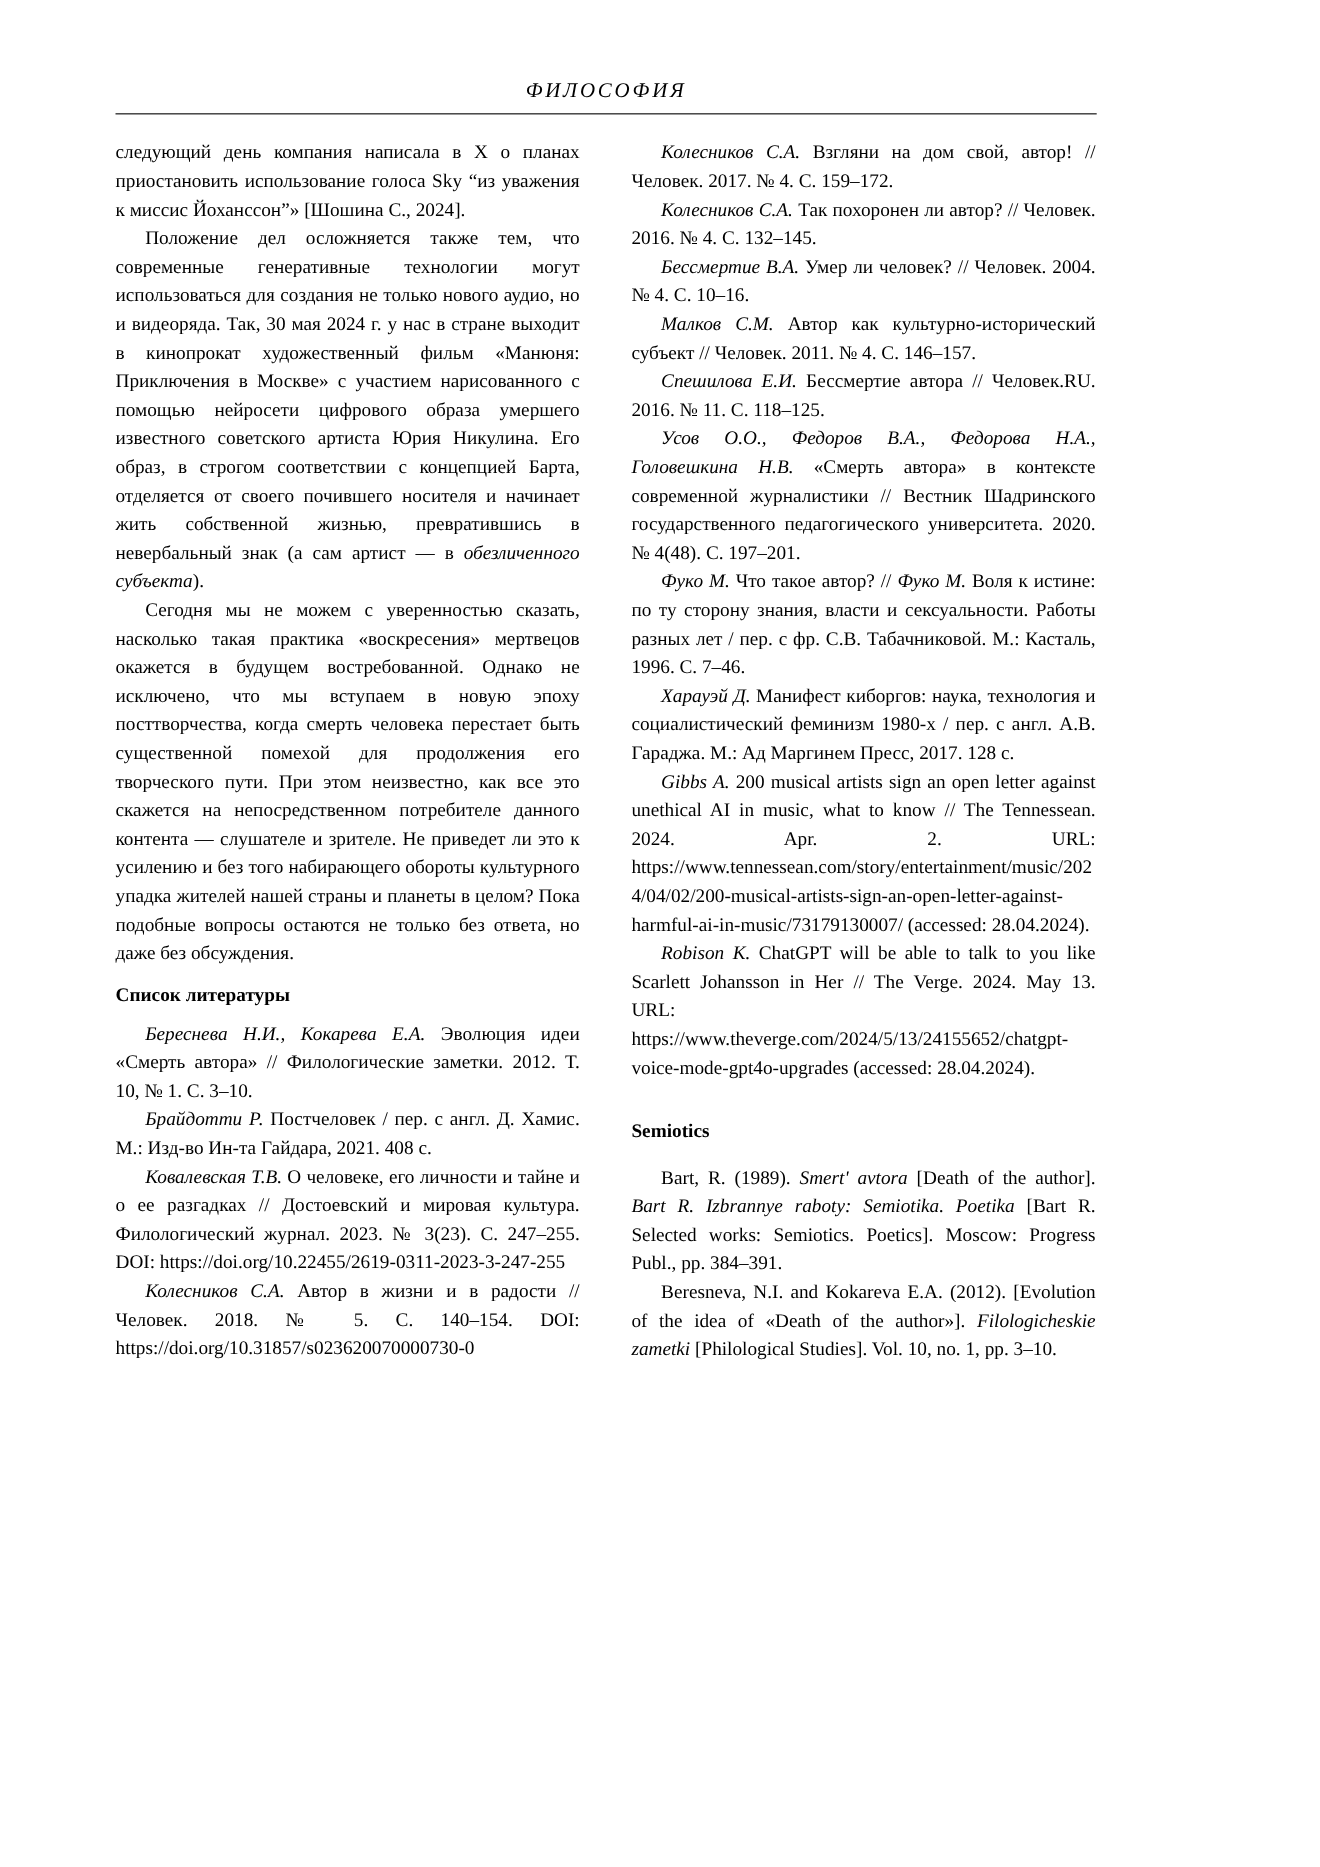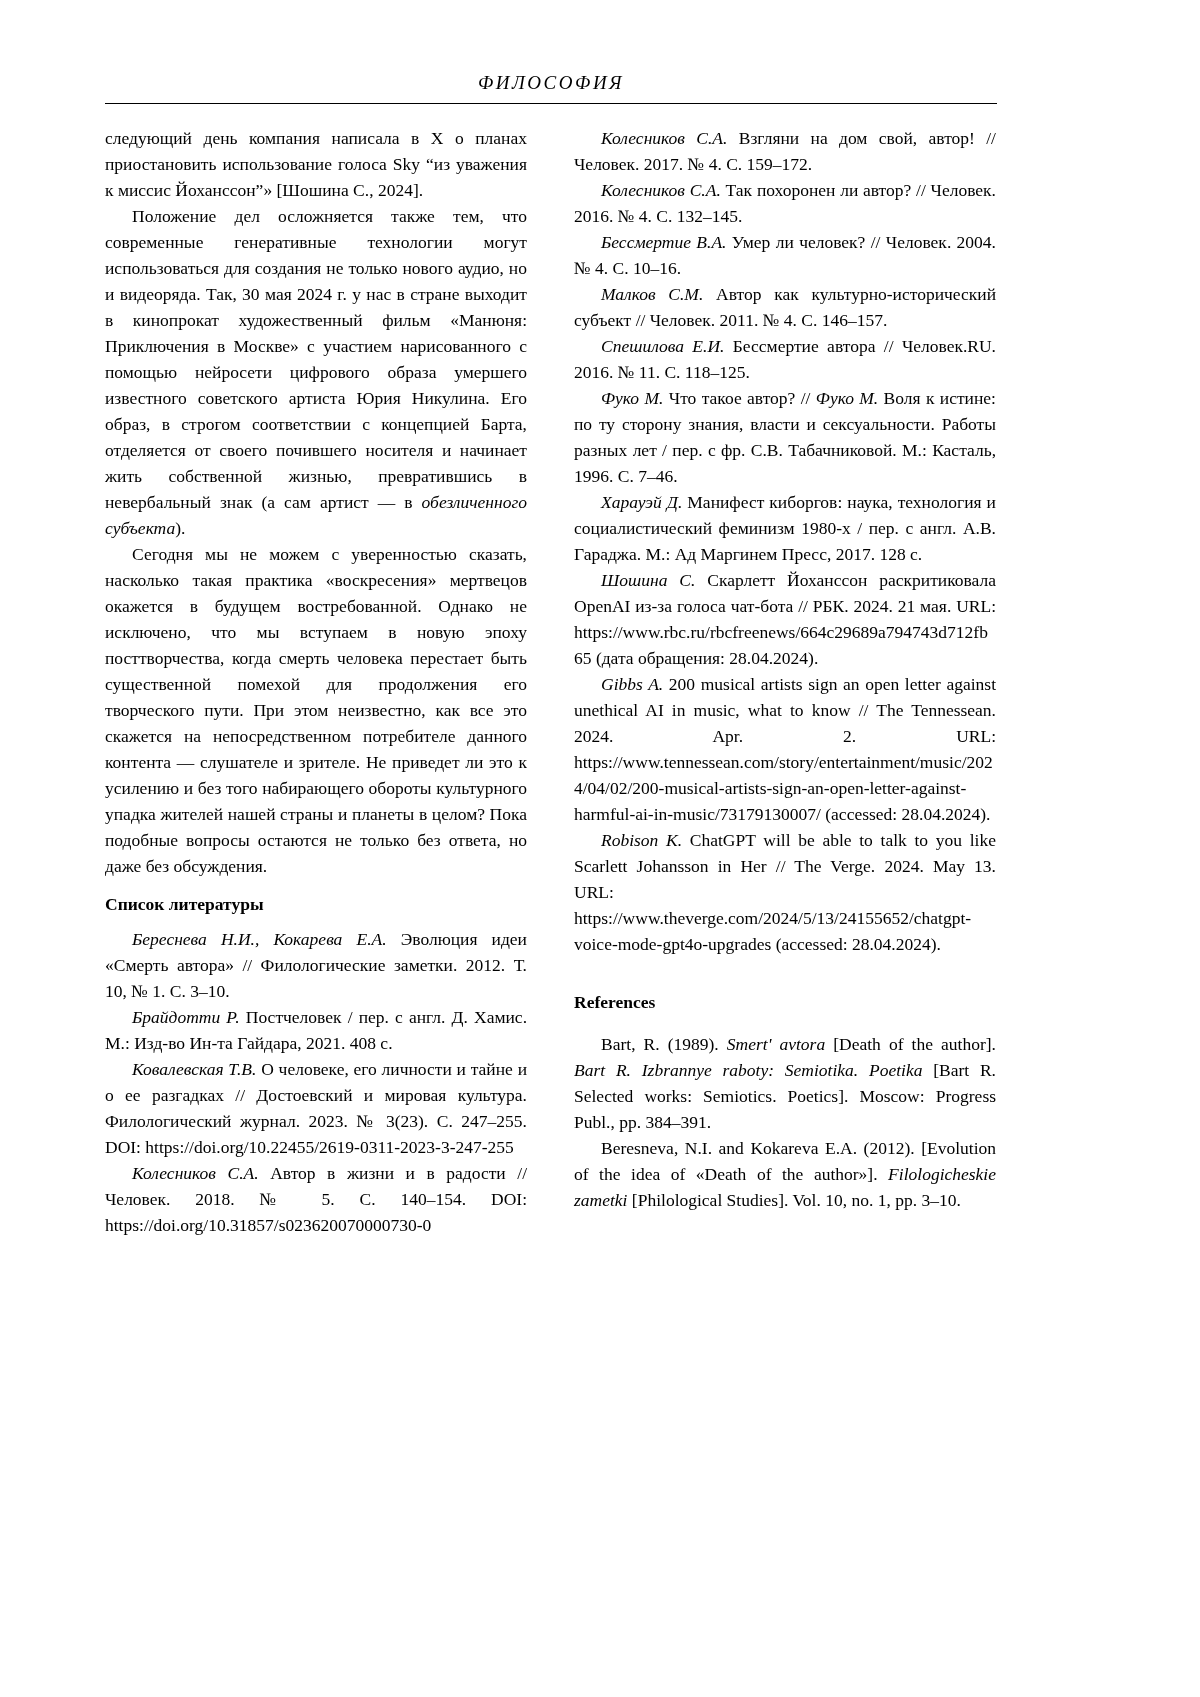--- a/index.html
+++ b/index.html
@@ -89,25 +89,25 @@
           <p class="para" data-name="reference-entry"><i data-name="text-segment">Брайдотти Р.</i><span data-name="text-segment"> Постчеловек / пер. с англ. Д. Хамис. М.: Изд-во Ин-та Гайдара, 2021. 408 с.</span></p>
           <p class="para" data-name="reference-entry"><i data-name="text-segment">Ковалевская Т.В.</i><span data-name="text-segment"> О человеке, его личности и тайне и о ее разгадках // Достоевский и мировая культура. Филологический журнал. 2023. № 3(23). С. 247–255. DOI: https://doi.org/10.22455/2619-0311-2023-3-247-255</span></p>
           <p class="para" data-name="reference-entry"><i data-name="text-segment">Колесников С.А.</i><span data-name="text-segment"> Автор в жизни и в радости // Человек. 2018. № 5. С. 140–154. DOI: https://doi.org/10.31857/s023620070000730-0</span></p>
         </div>
       <div class="column" data-name="right-column">
           <p class="para" data-name="reference-entry"><i data-name="text-segment">Колесников С.А.</i><span data-name="text-segment"> Взгляни на дом свой, автор! // Человек. 2017. № 4. С. 159–172.</span></p>
           <p class="para" data-name="reference-entry"><i data-name="text-segment">Колесников С.А.</i><span data-name="text-segment"> Так похоронен ли автор? // Человек. 2016. № 4. С. 132–145.</span></p>
           <p class="para" data-name="reference-entry"><i data-name="text-segment">Бессмертие В.А.</i><span data-name="text-segment"> Умер ли человек? // Человек. 2004. № 4. С. 10–16.</span></p>
           <p class="para" data-name="reference-entry"><i data-name="text-segment">Малков С.М.</i><span data-name="text-segment"> Автор как культурно-исторический субъект // Человек. 2011. № 4. С. 146–157.</span></p>
           <p class="para" data-name="reference-entry"><i data-name="text-segment">Спешилова Е.И.</i><span data-name="text-segment"> Бессмертие автора // Человек.RU. 2016. № 11. С. 118–125.</span></p>
+          <p class="para" data-name="reference-entry"><i data-name="text-segment">Усов О.О., Федоров В.А., Федорова Н.А., Головешкина Н.В.</i><span data-name="text-segment"> «Смерть автора» в контексте современной журналистики // Вестник Шадринского государственного педагогического университета. 2020. № 4(48). С. 197–201.</span></p>
           <p class="para" data-name="reference-entry"><i data-name="text-segment">Фуко М.</i><span data-name="text-segment"> Что такое автор? // </span><i data-name="text-segment">Фуко М.</i><span data-name="text-segment"> Воля к истине: по ту сторону знания, власти и сексуальности. Работы разных лет / пер. с фр. С.В. Табачниковой. М.: Касталь, 1996. С. 7–46.</span></p>
           <p class="para" data-name="reference-entry"><i data-name="text-segment">Харауэй Д.</i><span data-name="text-segment"> Манифест киборгов: наука, технология и социалистический феминизм 1980-х / пер. с англ. А.В. Гараджа. М.: Ад Маргинем Пресс, 2017. 128 с.</span></p>
-          <p class="para" data-name="reference-entry"><i data-name="text-segment">Шошина С.</i><span data-name="text-segment"> Скарлетт Йоханссон раскритиковала OpenAI из-за голоса чат-бота // РБК. 2024. 21 мая. URL: https://www.rbc.ru/rbcfreenews/664c29689a794743d712fb65 (дата обращения: 28.04.2024).</span></p>
           <p class="para" data-name="reference-entry"><i data-name="text-segment">Gibbs A.</i><span data-name="text-segment"> 200 musical artists sign an open letter against unethical AI in music, what to know // The Tennessean. 2024. Apr. 2. URL: https://www.tennessean.com/story/entertainment/music/2024/04/02/200-musical-artists-sign-an-open-letter-against-harmful-ai-in-music/73179130007/ (accessed: 28.04.2024).</span></p>
           <p class="para" data-name="reference-entry"><i data-name="text-segment">Robison K.</i><span data-name="text-segment"> ChatGPT will be able to talk to you like Scarlett Johansson in Her // The Verge. 2024. May 13. URL: https://www.theverge.com/2024/5/13/24155652/chatgpt-voice-mode-gpt4o-upgrades (accessed: 28.04.2024).</span></p>
-          <h2 class="section-heading" data-name="references-heading">References</h2>
+          <h2 class="section-heading" data-name="references-heading">Semiotics</h2>
           <p class="para" data-name="reference-entry"><span data-name="text-segment">Bart, R. (1989). </span><i data-name="text-segment">Smert' avtora</i><span data-name="text-segment"> [Death of the author]. </span><i data-name="text-segment">Bart R. Izbrannye raboty: Semiotika. Poetika</i><span data-name="text-segment"> [Bart R. Selected works: Semiotics. Poetics]. Moscow: Progress Publ., pp. 384–391.</span></p>
           <p class="para" data-name="reference-entry"><span data-name="text-segment">Beresneva, N.I. and Kokareva E.A. (2012). [Evolution of the idea of «Death of the author»]. </span><i data-name="text-segment">Filologicheskie zametki</i><span data-name="text-segment"> [Philological Studies]. Vol. 10, no. 1, pp. 3–10.</span></p>
         </div>
     </div>
   </div>
   <div class="page-number" data-name="page-number">212</div>
 </div>
 
 </body></html>

